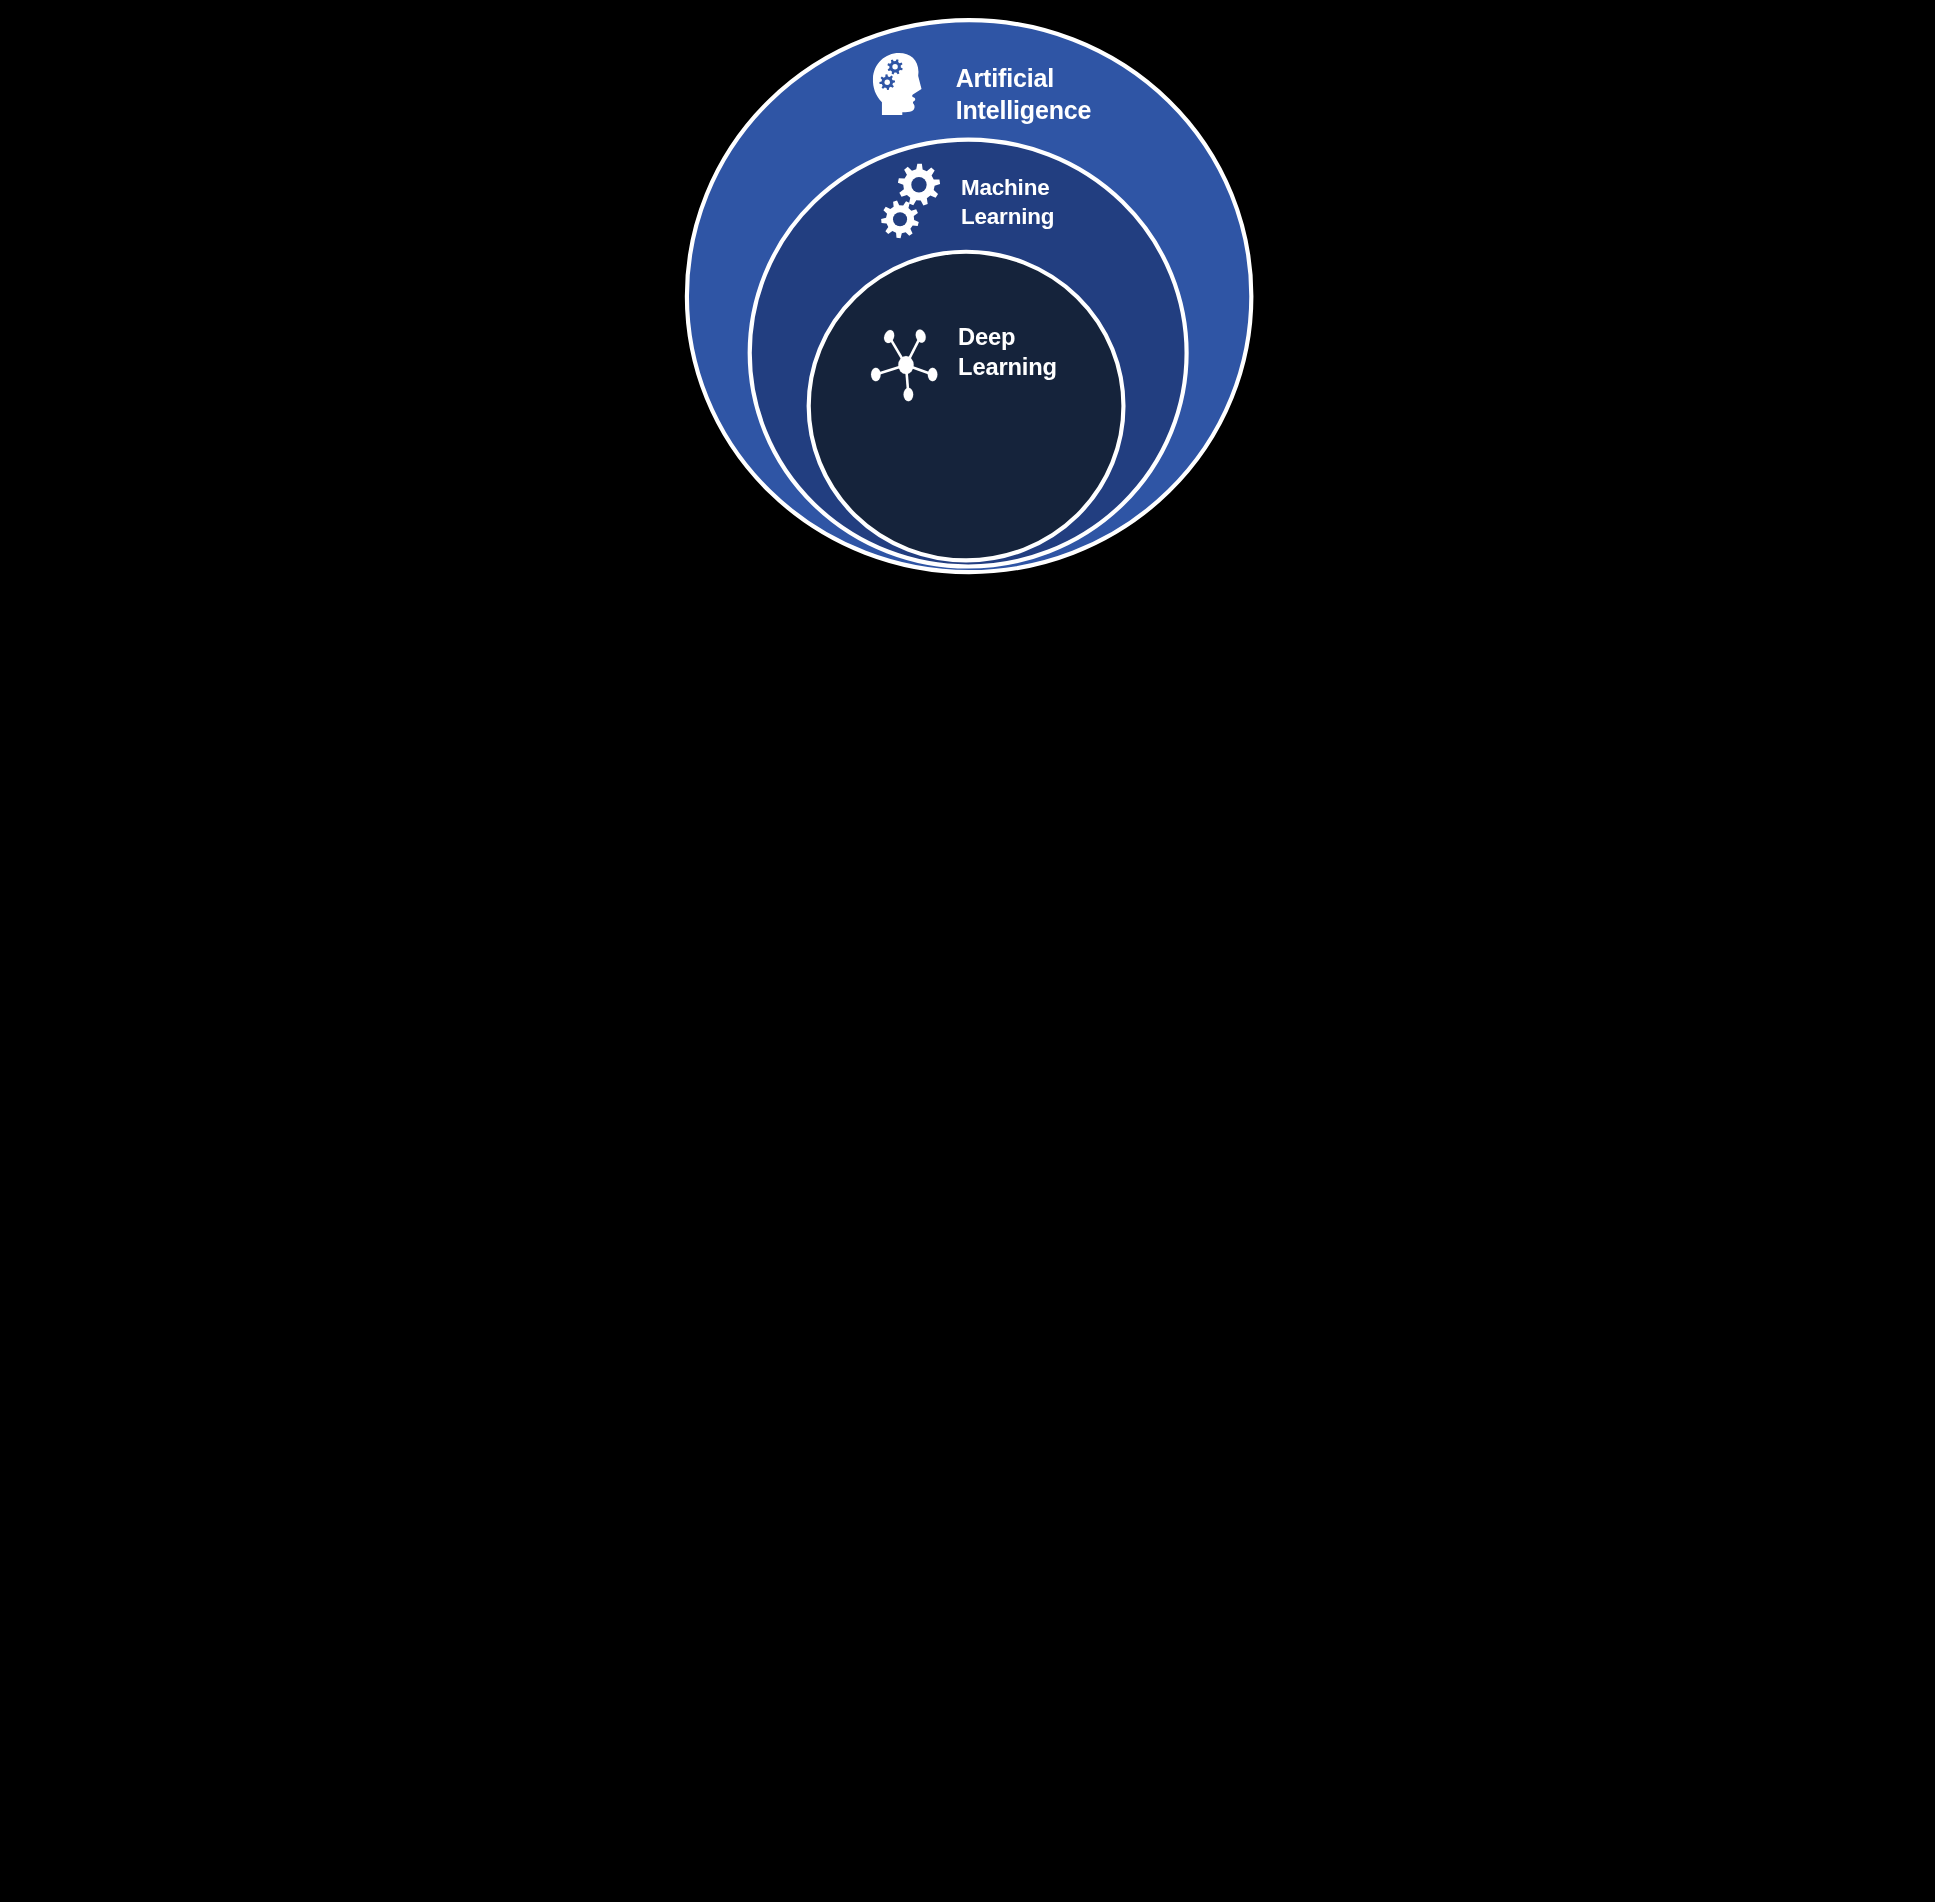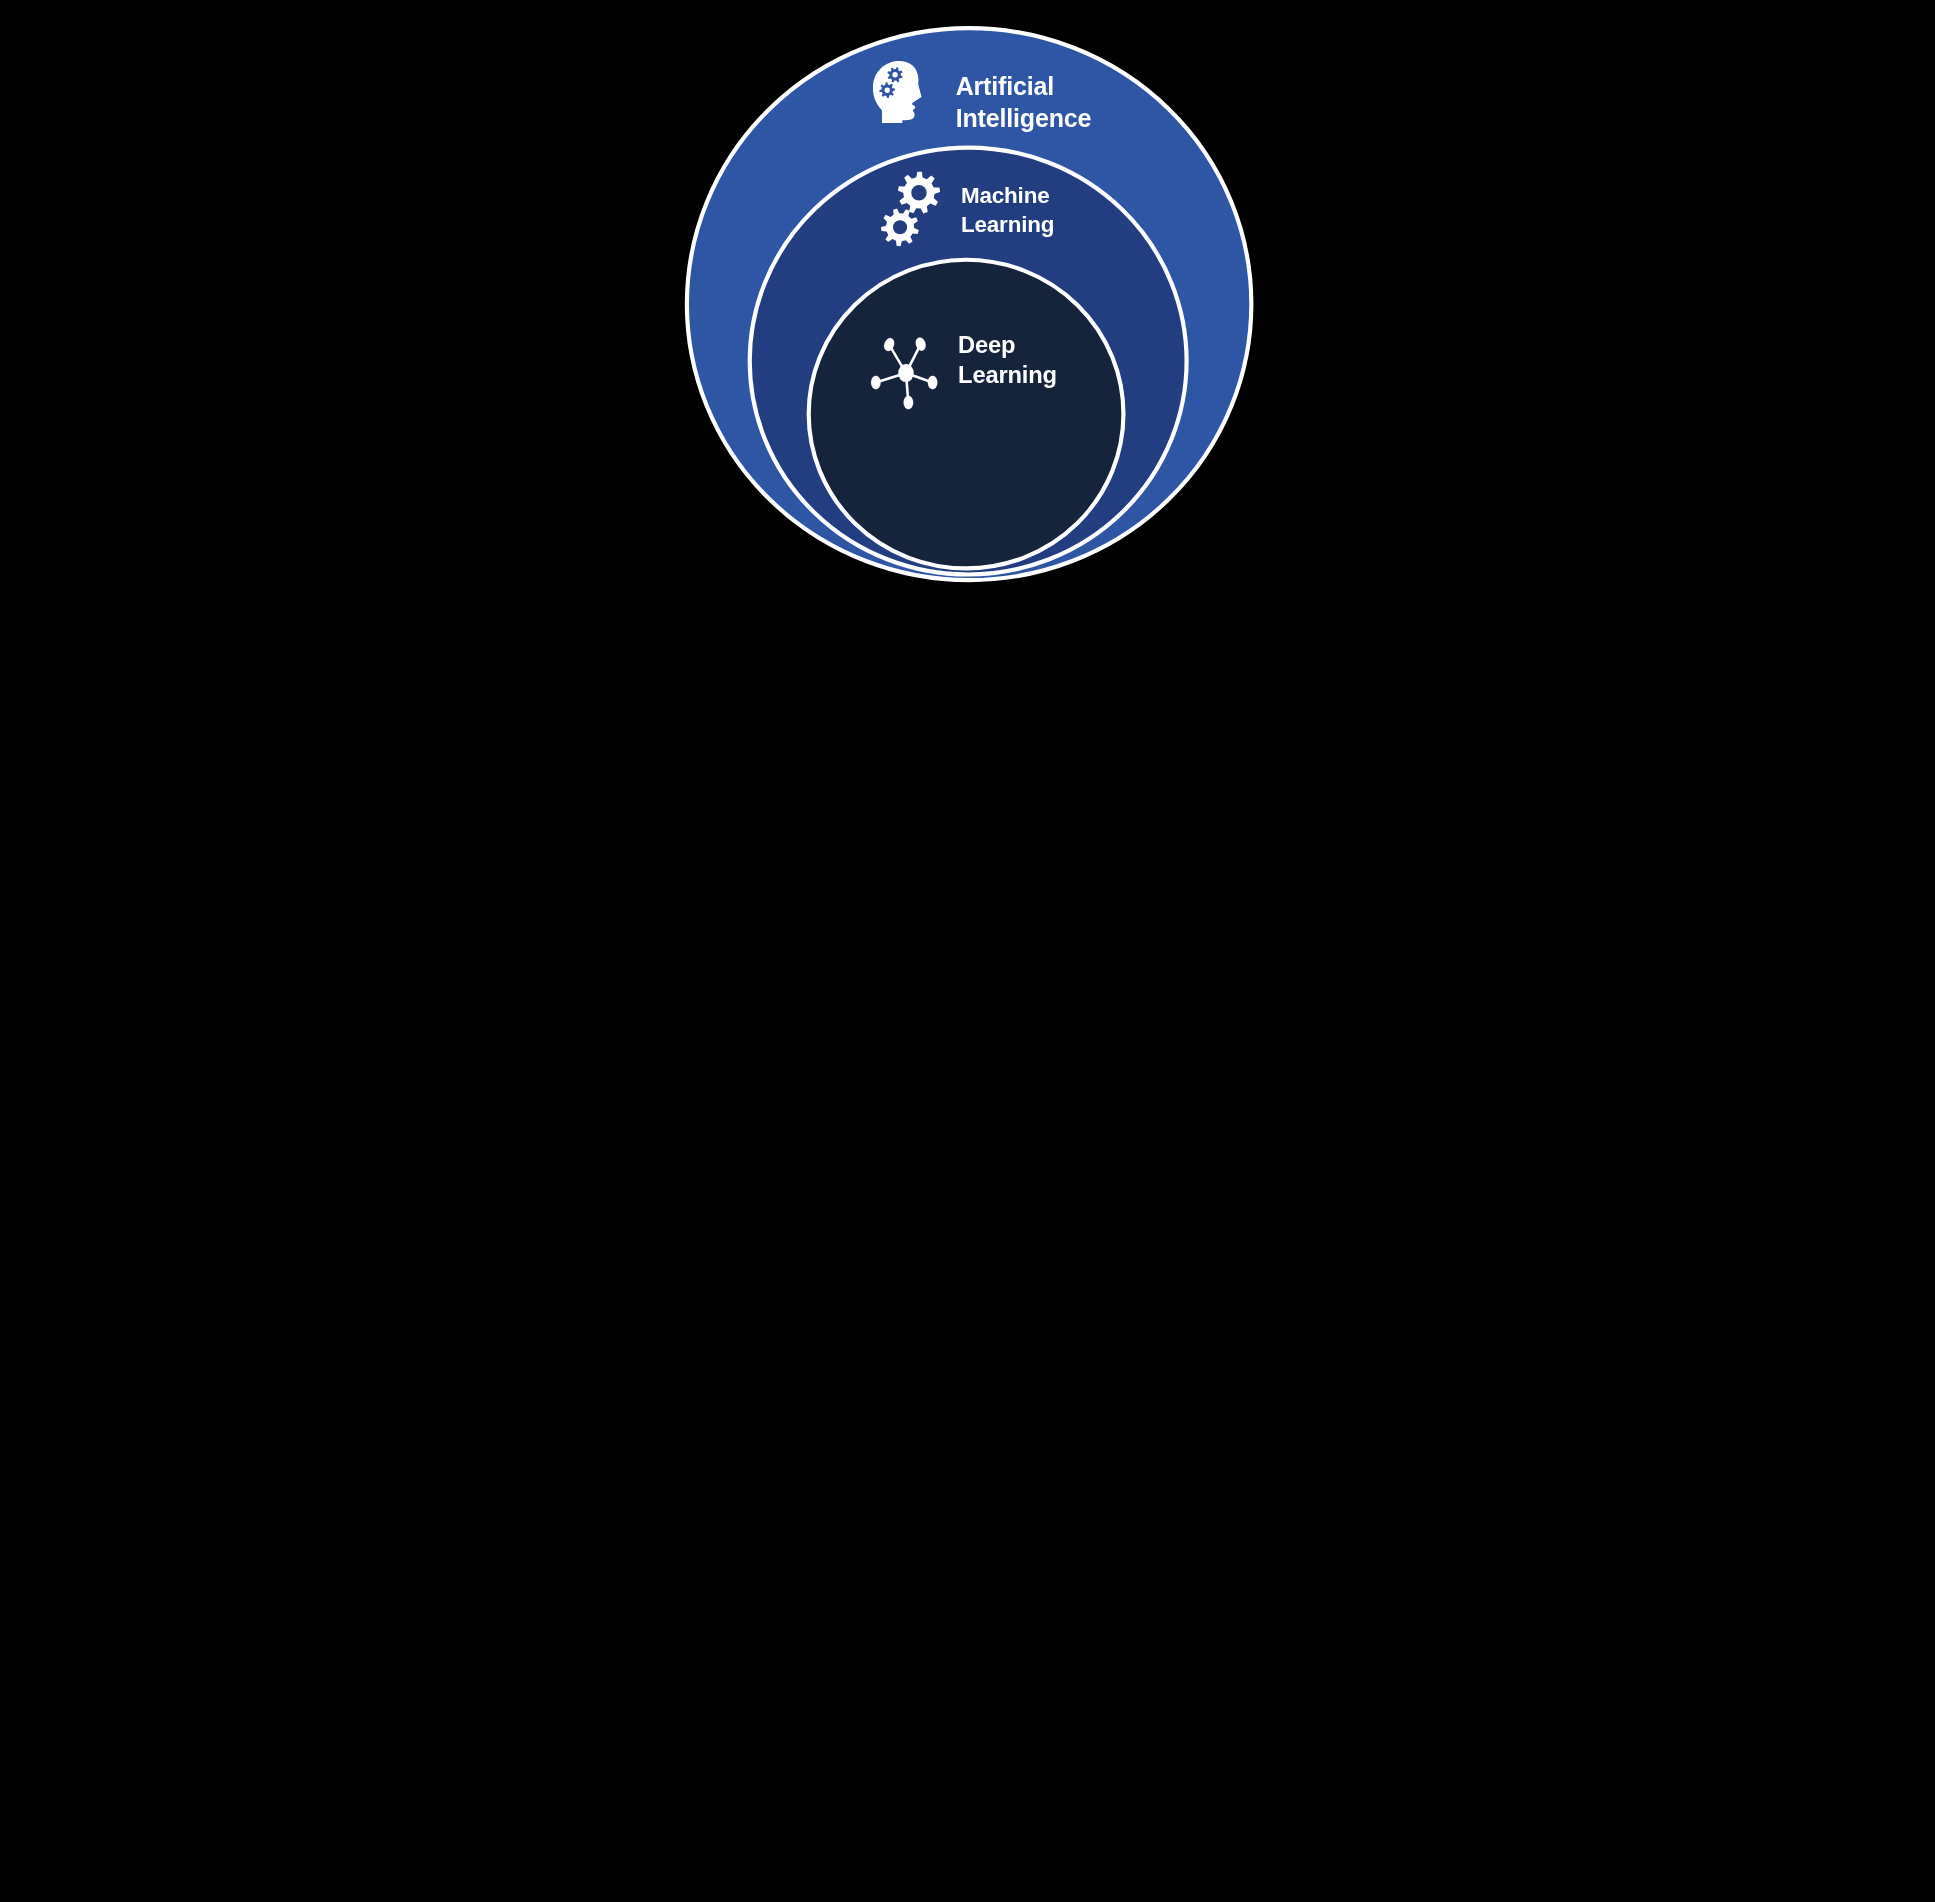--- a/index.html
+++ b/index.html
@@ -1,16 +1,16 @@
 <!DOCTYPE html>
 <html style="font-size:8.5px"><head>
 <meta charset="utf-8">
 <style>
   html,body{margin:0;padding:0;background:#000;}
-  .stage{width:100%;max-width:584px;margin:16px auto;}
+  .stage{width:100%;max-width:584px;margin:8px auto;}
   svg{display:block;width:100%;height:auto;}
   .ring{stroke:#ffffff;stroke-width:26;}
   .label{font-family:"Liberation Sans","DejaVu Sans",sans-serif;font-weight:bold;letter-spacing:-1px;}
   .label-ai{font-size:156px;}
   .label-ml{font-size:140px;}
   .label-dl{font-size:148px;}
   .spoke{stroke-width:16;fill:none;}
 </style>
 </head>
 <body>

